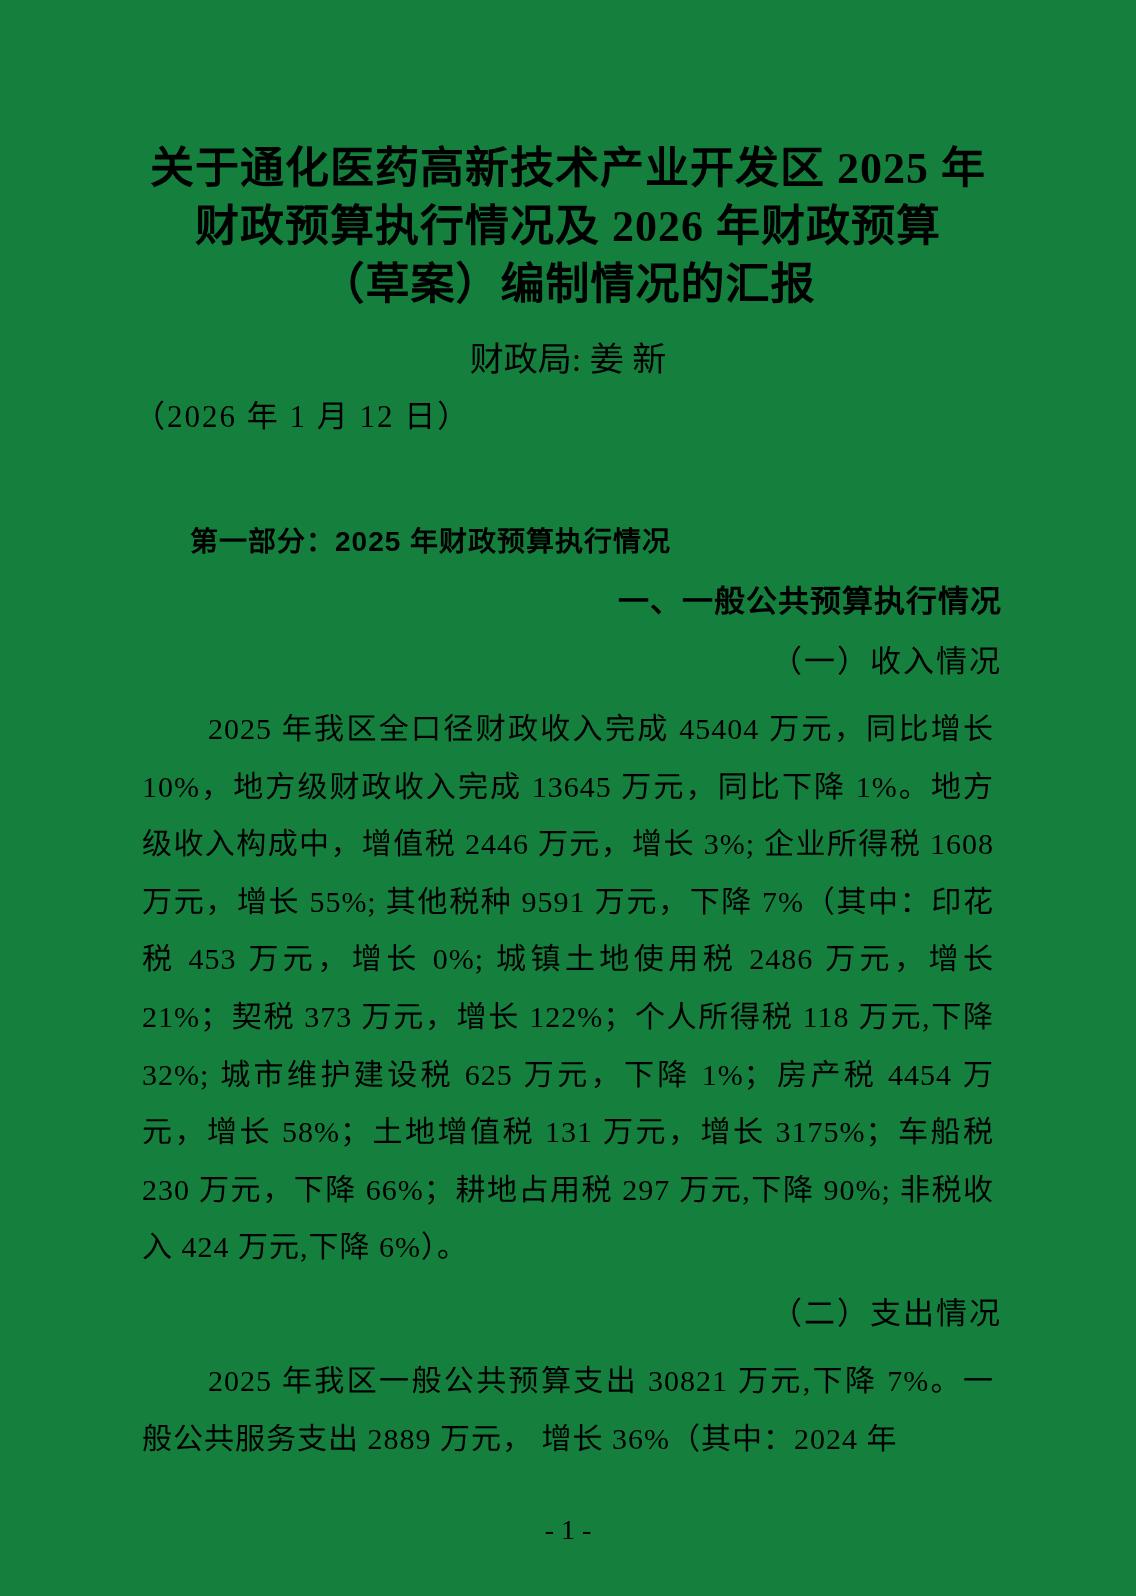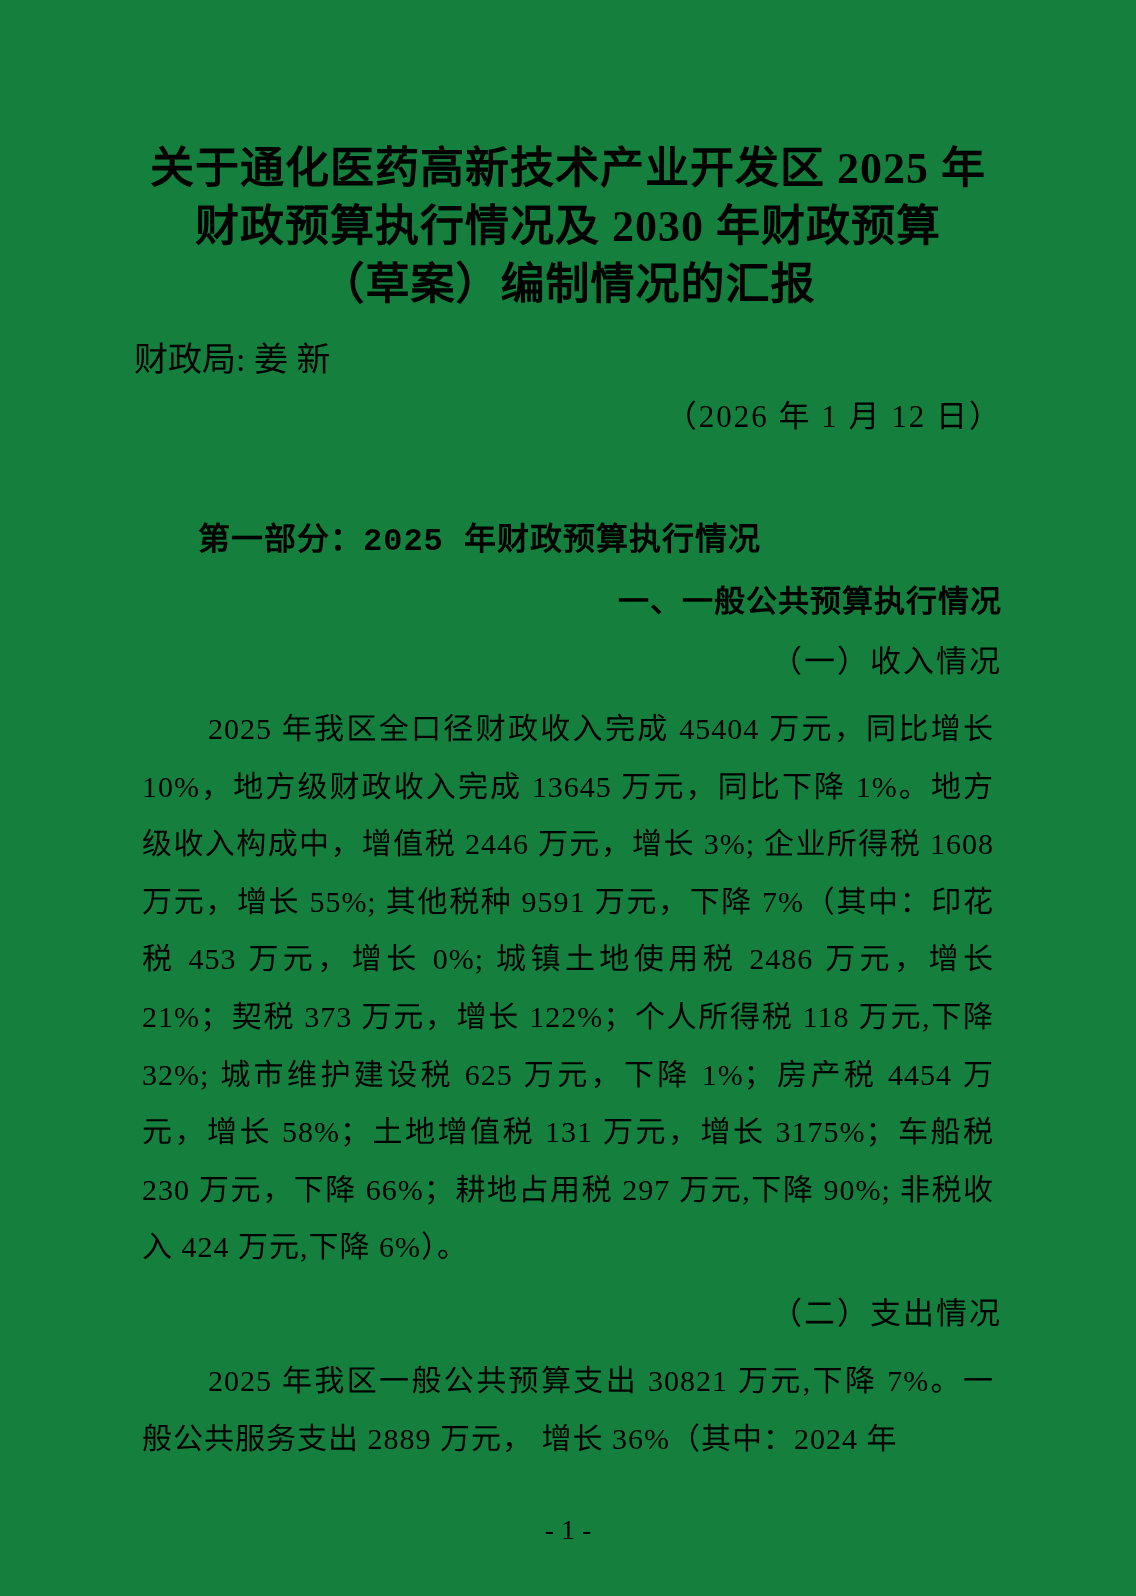--- a/index.html
+++ b/index.html
@@ -26,37 +26,38 @@
     margin-top: 140px;
     text-align: center;
     font-weight: bold;
     font-size: 44px;
     line-height: 58px;
     font-family: "Liberation Serif", "DejaVu Serif", serif;
     letter-spacing: 1px;
   }
   .byline {
     margin-top: 26px;
+    text-align: center;
     font-size: 34px;
     line-height: 40px;
     font-family: "Liberation Serif", "DejaVu Serif", serif;
   }
   .date-line {
     margin-top: 18px;
-    text-align: right;
+    text-align: left;
     font-size: 31px;
     line-height: 38px;
     letter-spacing: 2px;
   }
   .h-part {
     margin-top: 76px;
-    font-size: 32px;
+    font-size: 28px;
     line-height: 60px;
     font-weight: bold;
-    font-family: Liberation Mono, monospace;
+    font-family: Liberation Sans, sans-serif;
     text-indent: 2em;
     letter-spacing: 1px;
   }
   .h-section {
     font-size: 31px;
     line-height: 60px;
     font-weight: bold;
     font-family: "Liberation Sans", "DejaVu Sans", sans-serif;
     text-indent: 2.5em;
     letter-spacing: 1px;
@@ -89,21 +90,21 @@
   }
 </style>
 </head>
 <body>
 
 <div class="page">
   <div class="content">
 
     <div class="doc-title">
       <div>关于通化医药高新技术产业开发区 2025 年</div>
-      <div>财政预算执行情况及 2030 年财政预算</div>
+      <div>财政预算执行情况及 2026 年财政预算</div>
       <div>（草案）编制情况的汇报</div>
     </div>
 
     <div class="byline">财政局: 姜 新</div>
 
     <div class="date-line">（2026 年 1 月 12 日）</div>
 
     <div class="h-part">第一部分：2025 年财政预算执行情况</div>
 
     <div class="h-section">一、一般公共预算执行情况</div>

